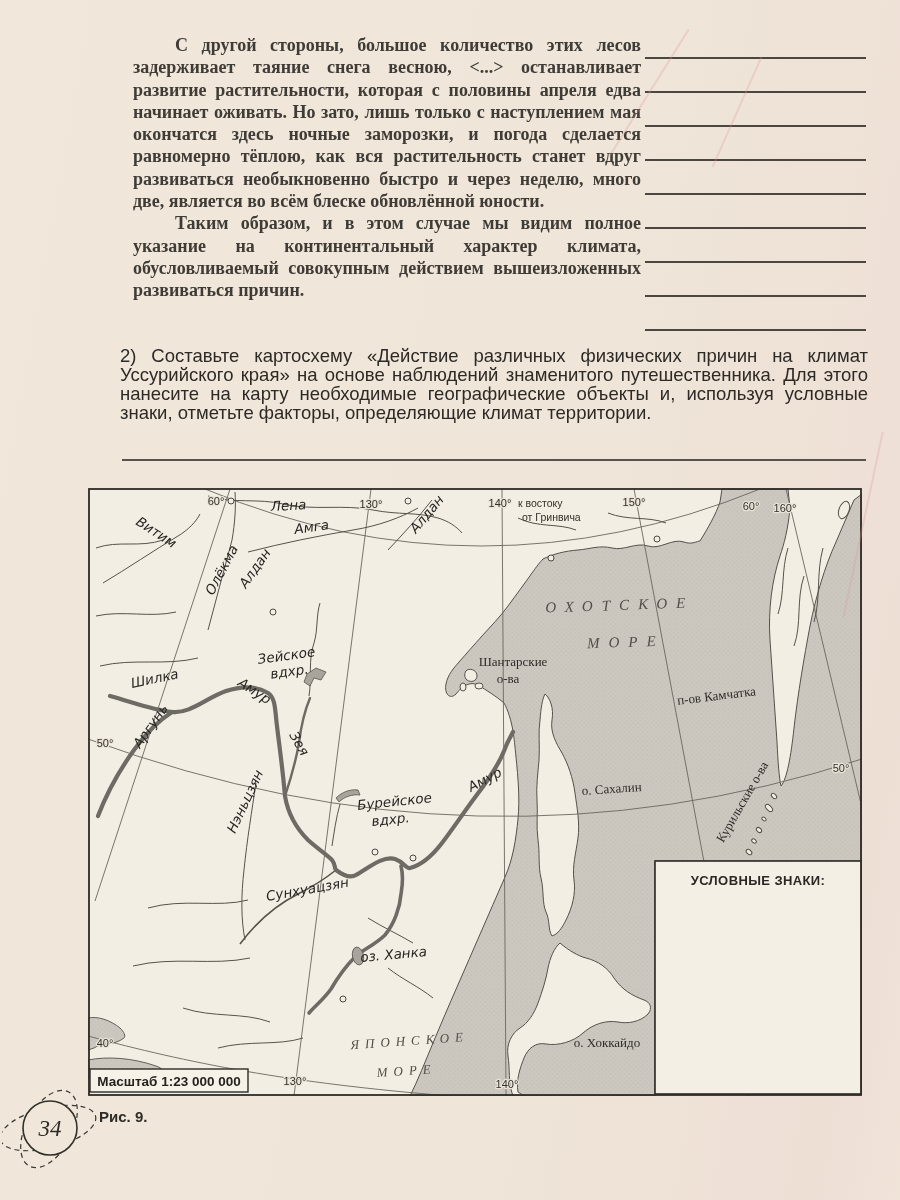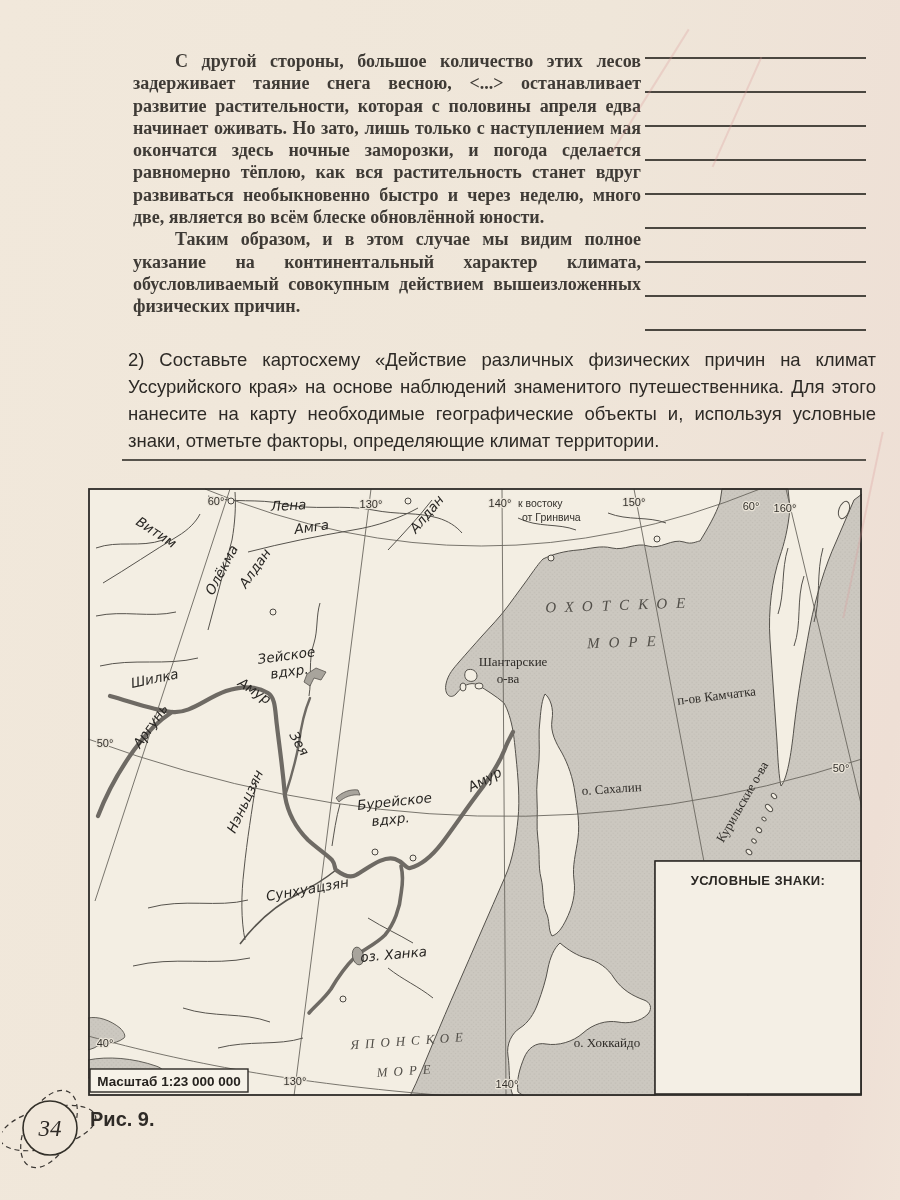--- a/index.html
+++ b/index.html
@@ -2,33 +2,33 @@
 <html><head>
 <meta charset="utf-8">
 <style>
   html,body{margin:0;padding:0;}
   body{
     width:900px;height:1200px;position:relative;overflow:hidden;
     background:linear-gradient(100deg,#f1e8db 0%,#efe6d9 55%,#eedfd5 92%,#f0e3d8 100%);
     font-family:"Liberation Sans",sans-serif;
   }
   .quote{
-    position:absolute;left:133px;top:50px;width:508px;
+    position:absolute;left:133px;top:34px;width:508px;
     font-family:"Liberation Serif",serif;font-weight:700;
     font-size:18px;line-height:22.3px;color:#3f3b36;text-align:justify;
   }
   .quote p{margin:0;text-indent:42px;}
   .task{
     position:absolute;left:120px;top:346px;width:748px;
-    font-size:18.5px;line-height:27px;font-weight:500;color:#2d2a26;text-align:justify;margin-left:8px;
+    font-size:18.5px;line-height:19px;font-weight:500;color:#2d2a26;text-align:justify;
   }
   .separator{position:absolute;left:122px;top:459px;width:744px;border-top:2px solid #57534c;}
   .aline{position:absolute;left:645px;width:221px;height:0;border-top:2px solid #4b4740;}
   .map-wrap{position:absolute;left:88px;top:488px;width:774px;height:608px;}
-  .fig-caption{position:absolute;left:90px;top:1108px;font-size:20px;font-weight:700;color:#2f2b27;}
+  .fig-caption{position:absolute;left:99px;top:1108px;font-size:15px;font-weight:700;color:#2f2b27;}
   .badge{position:absolute;left:2px;top:1084px;font-style:italic;}
   .crease{position:absolute;background:rgba(219,150,152,0.28);pointer-events:none;}
   .c1{left:648px;top:18px;width:2px;height:150px;transform:rotate(32deg);}
   .c2{left:736px;top:52px;width:2px;height:120px;transform:rotate(24deg);}
   .c3{left:862px;top:430px;width:2px;height:190px;transform:rotate(12deg);}
   
   text{fill:#2b2926;}
   .gn{font-family:"Liberation Sans",sans-serif;font-size:11px;fill:#33302b;
       paint-order:stroke;stroke:#eae4d8;stroke-width:2.5px;stroke-linejoin:round;}
   .gn2{font-family:"Liberation Sans",sans-serif;font-size:10.5px;fill:#33302b;}
@@ -38,21 +38,21 @@
   .legend-t{font-family:"Liberation Sans",sans-serif;font-size:13px;font-weight:600;
       letter-spacing:.4px;fill:#2b2824;}
   .scale-t{font-family:"Liberation Sans",sans-serif;font-size:13.5px;font-weight:600;fill:#26231f;}
   .pnum{font-family:"Liberation Serif",serif;font-size:23px;fill:#2e2a26;}
 </style>
 </head>
 <body>
 
 <div class="quote">
   <p>С другой стороны, большое количество этих лесов задерживает таяние снега весною, &lt;...&gt; останавливает развитие растительности, которая с половины апреля едва начинает оживать. Но зато, лишь только с наступлением мая окончатся здесь ночные заморозки, и погода сделается равномерно тёплою, как вся растительность станет вдруг развиваться необыкновенно быстро и через неделю, много две, является во всём блеске обновлённой юности.</p>
-  <p>Таким образом, и в этом случае мы видим полное указание на континентальный характер климата, обусловливаемый совокупным действием вышеизложенных физических причин.</p>
+  <p>Таким образом, и в этом случае мы видим полное указание на континентальный характер климата, обусловливаемый совокупным действием вышеизложенных развиваться причин.</p>
 </div>
 
 <div>
   <div class="aline" style="top:57px"></div>
   <div class="aline" style="top:91px"></div>
   <div class="aline" style="top:125px"></div>
   <div class="aline" style="top:159px"></div>
   <div class="aline" style="top:193px"></div>
   <div class="aline" style="top:227px"></div>
   <div class="aline" style="top:261px"></div>

